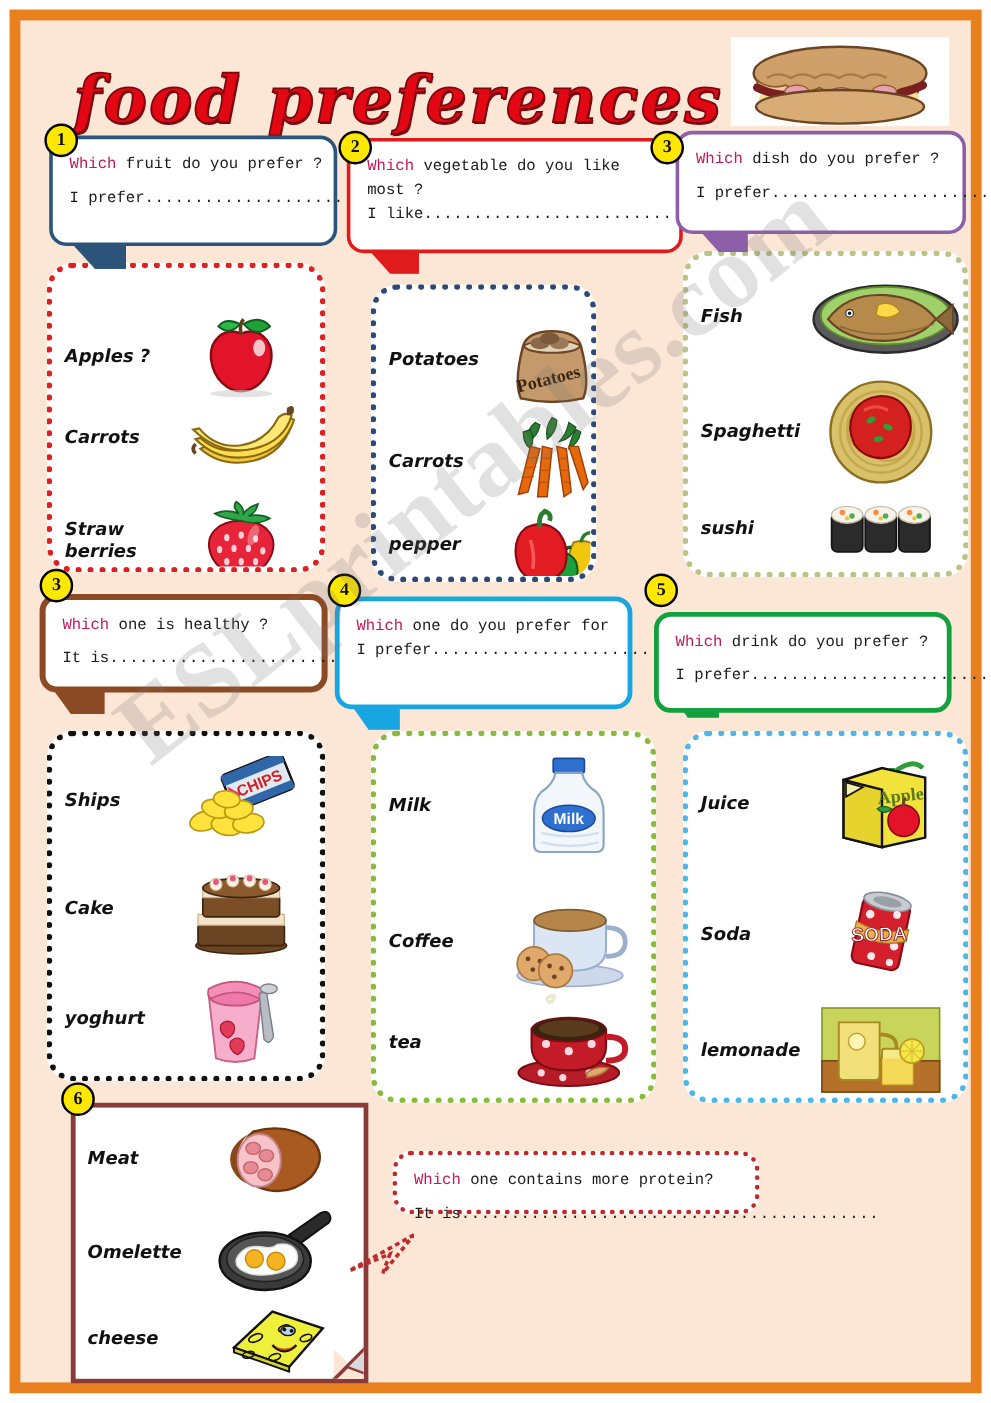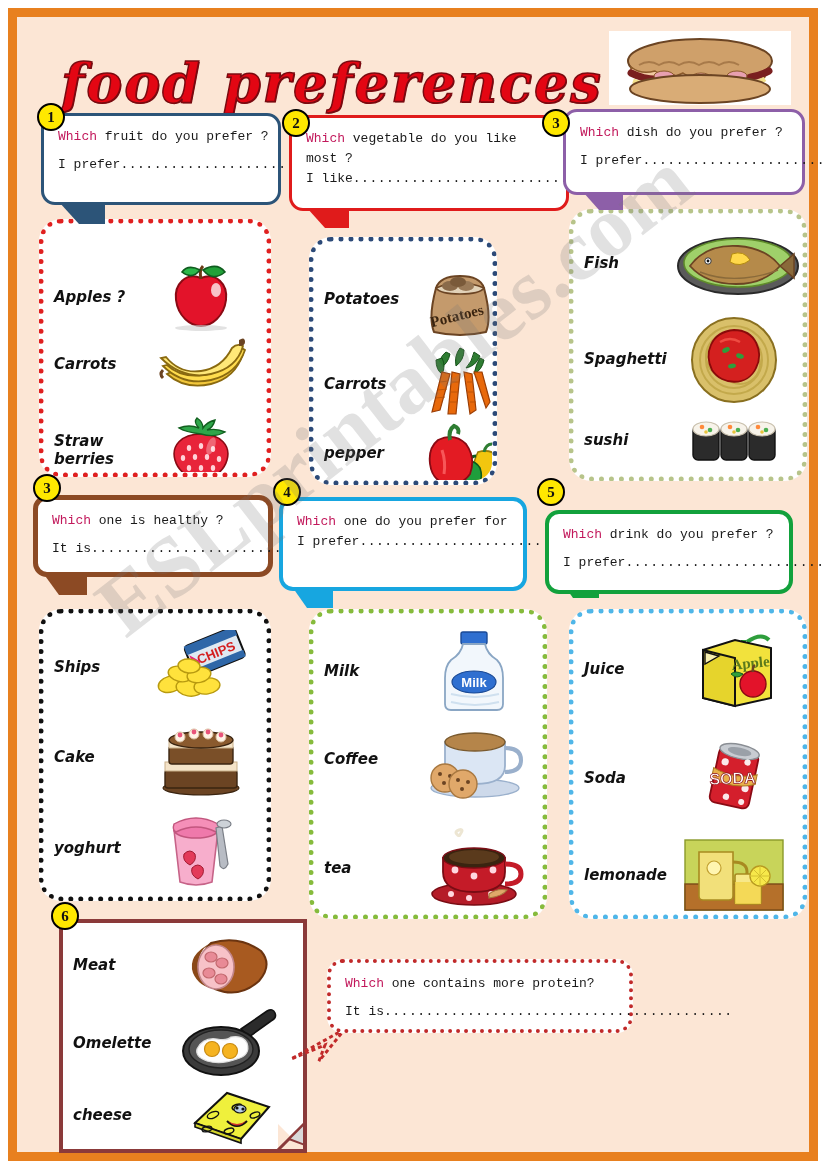--- a/index.html
+++ b/index.html
@@ -544,21 +544,21 @@
           <svg width="82" height="86" viewBox="0 0 82 86">
             <rect x="28" y="4" width="26" height="12" rx="2" fill="#2f6fd0" stroke="#1a4a96" stroke-width="1.4"></rect>
             <path d="M30 16 q-2 10 -12 16 q-6 6 -6 18 v26 q0 6 6 6 h46 q6 0 6 -6 V50 q0 -12 -6 -18 q-10 -6 -12 -16 z" fill="#f2f7fc" stroke="#8aa6c4" stroke-width="1.8"></path>
             <ellipse cx="41" cy="54" rx="22" ry="11" fill="#2f6fd0" stroke="#1a4a96" stroke-width="1.2"></ellipse>
             <text x="41" y="59" text-anchor="middle" font-family="Liberation Sans, sans-serif" font-size="13" font-weight="700" fill="#ffffff">Milk</text>
             <path d="M18 66 q24 6 48 0" stroke="#cfe0ef" stroke-width="2" fill="none"></path>
             <path d="M18 74 q24 6 48 0" stroke="#cfe0ef" stroke-width="2" fill="none"></path>
           </svg>
         </div>
       </div>
-      <div class="row" style="top:102px;">
+      <div class="row" style="top:127px;">
         <div class="rlabel">Coffee</div>
         <div class="rpic">
           <svg width="110" height="86" viewBox="0 0 110 86">
             <ellipse cx="56" cy="72" rx="44" ry="9" fill="#cdd9ea" stroke="#9ab0cc" stroke-width="1.4"></ellipse>
             <path d="M26 26 h60 v24 q0 18 -30 18 q-30 0 -30 -18 z" fill="#dbe6f4" stroke="#9ab0cc" stroke-width="1.8"></path>
             <ellipse cx="56" cy="26" rx="30" ry="9" fill="#b5854a" stroke="#7a5a2e" stroke-width="1.4"></ellipse>
             <path d="M86 32 q16 0 16 12 q0 12 -16 12" fill="none" stroke="#9ab0cc" stroke-width="4"></path>
             <g>
               <circle cx="26" cy="62" r="14" fill="#e0a86a" stroke="#a87840" stroke-width="1.4"></circle>
               <circle cx="21" cy="58" r="2" fill="#6b4423"></circle>
@@ -711,21 +711,21 @@
       <div class="foldcorner"></div>
       <div class="foldline">
         <svg width="36" height="36" viewBox="0 0 36 36">
           <path d="M36 8 L8 36 L36 36 Z" fill="#fce6d5"></path>
           <path d="M36 8 L8 36" stroke="#8b3a3a" stroke-width="3" fill="none"></path>
           <path d="M36 8 L20 24 L36 30 Z" fill="#d9d9d9" stroke="#8b3a3a" stroke-width="2"></path>
         </svg>
       </div>
     </div>
 
-    <div class="bubble b-dotred" style="left:310px; top:942px; width:306px; height:74px; border-radius:16px;">
+    <div class="bubble b-dotred" style="left:310px; top:942px; width:306px; height:53px; border-radius:16px;">
       <div class="line">
         <span class="which">Which</span><span>  one  contains more protein?</span>
       </div>
       <div class="gap"></div>
       <div class="line">
         <span>It is</span><span class="dots">..........................................</span>
       </div>
     </div>
     <div class="tail" style="left:268px; top:1010px; width:60px; height:34px; border:none; z-index:21;">
       <svg width="60" height="36" viewBox="0 0 60 36">

